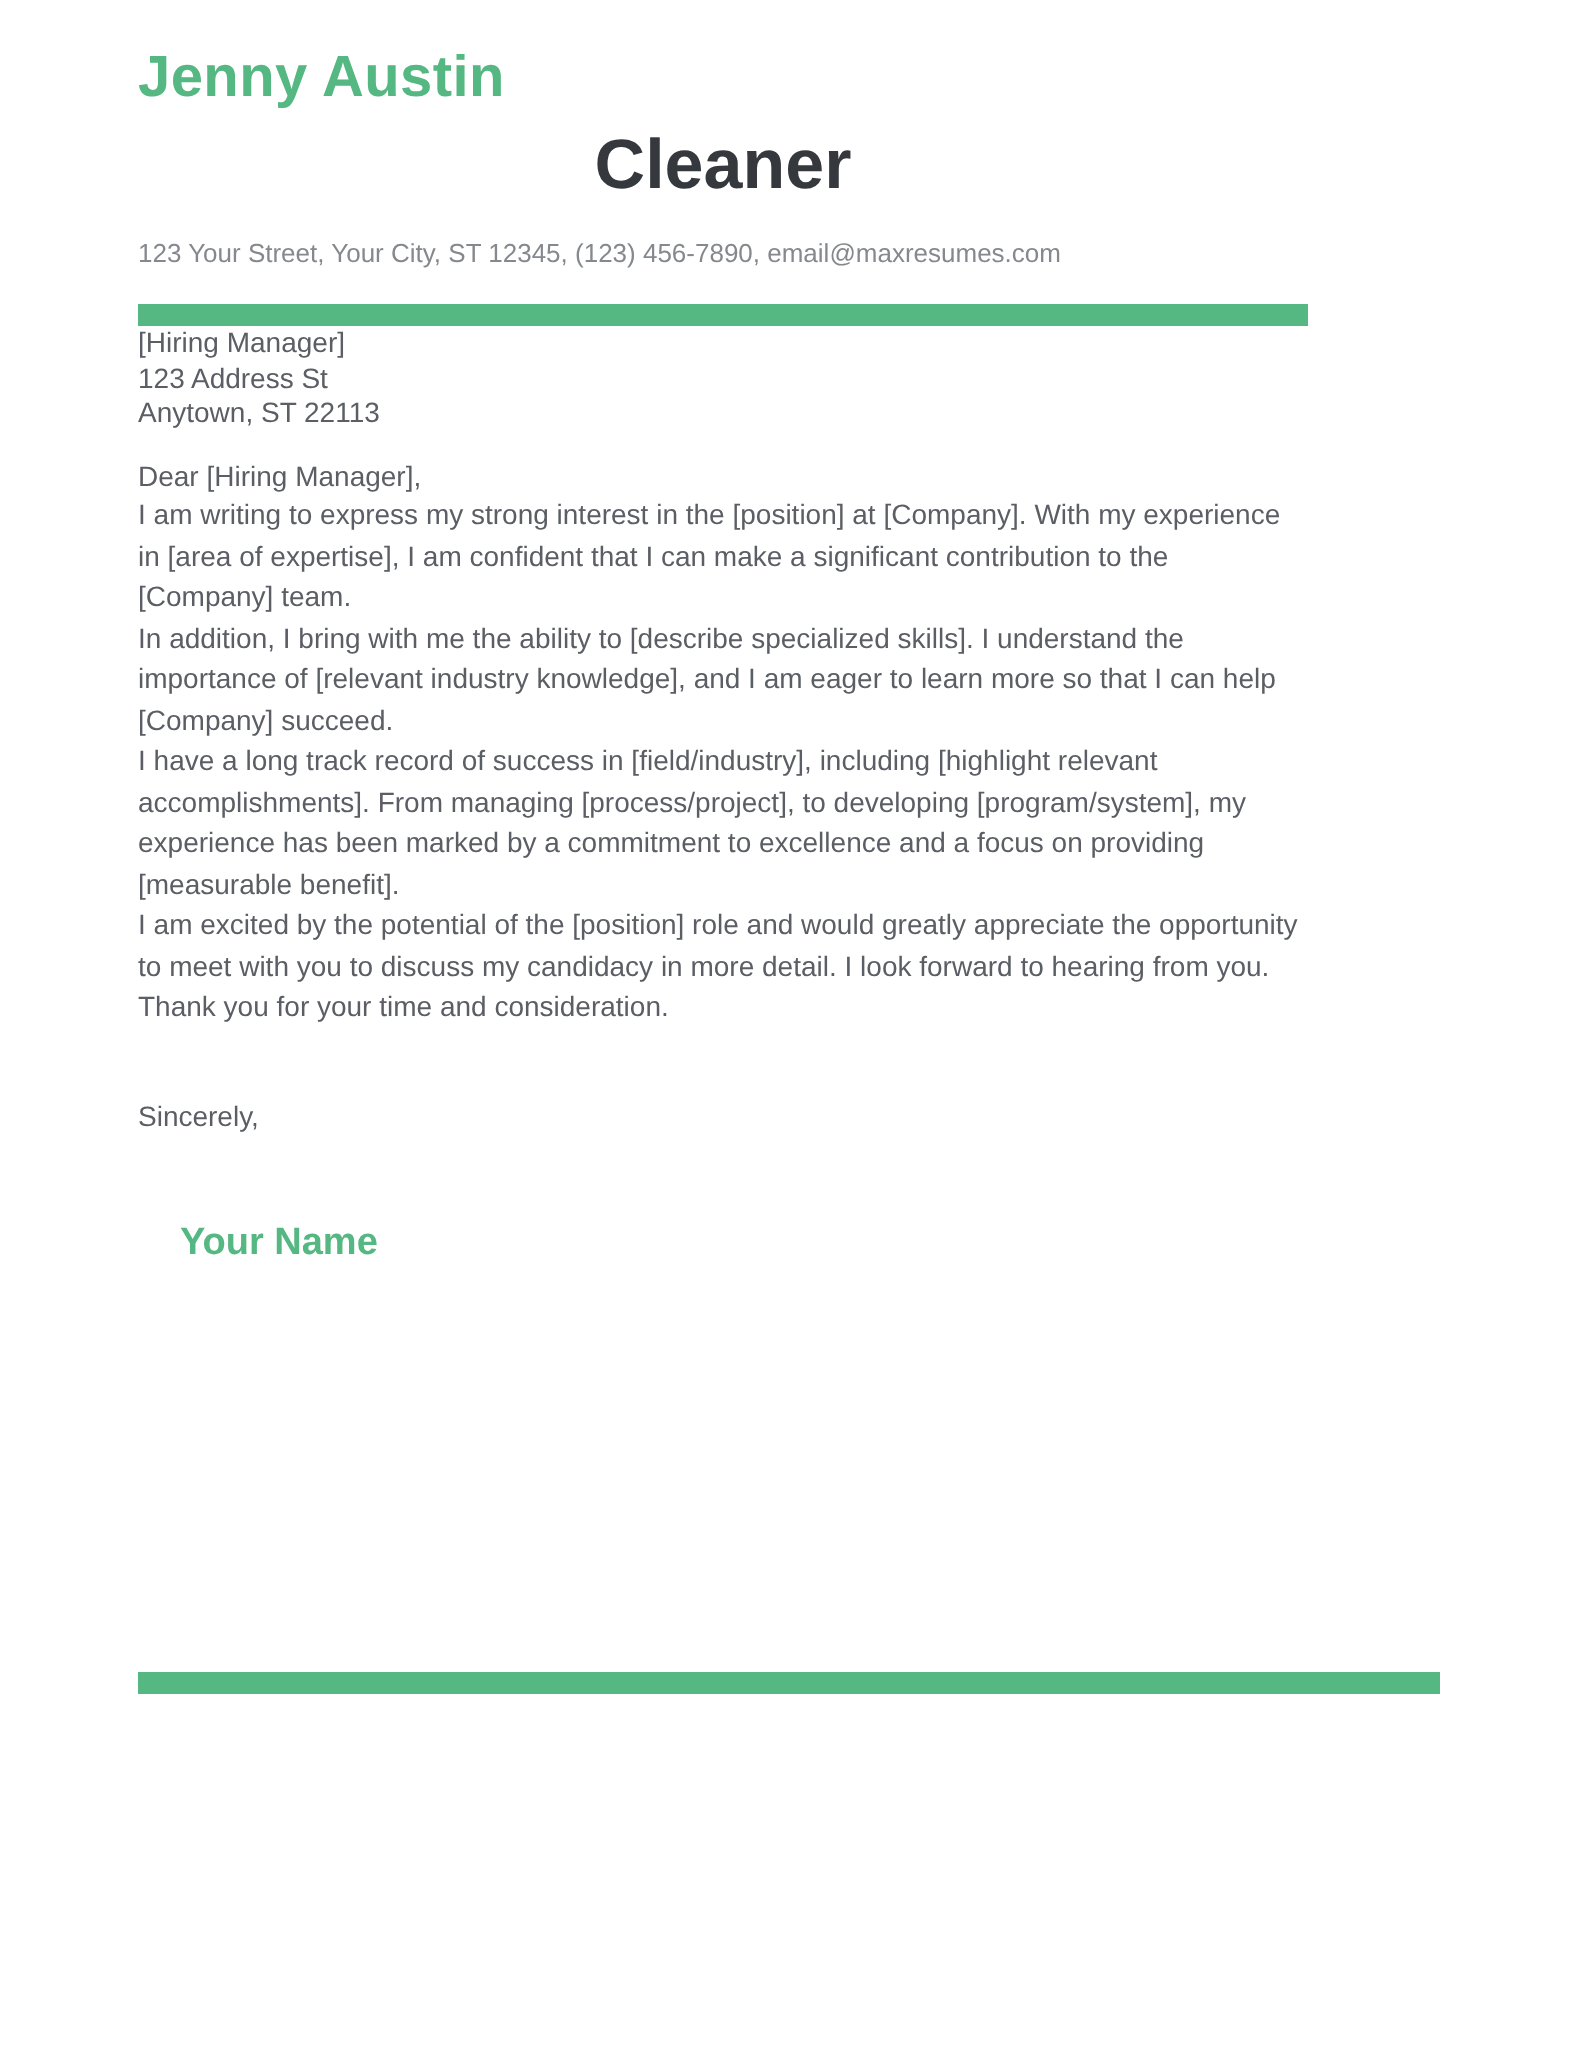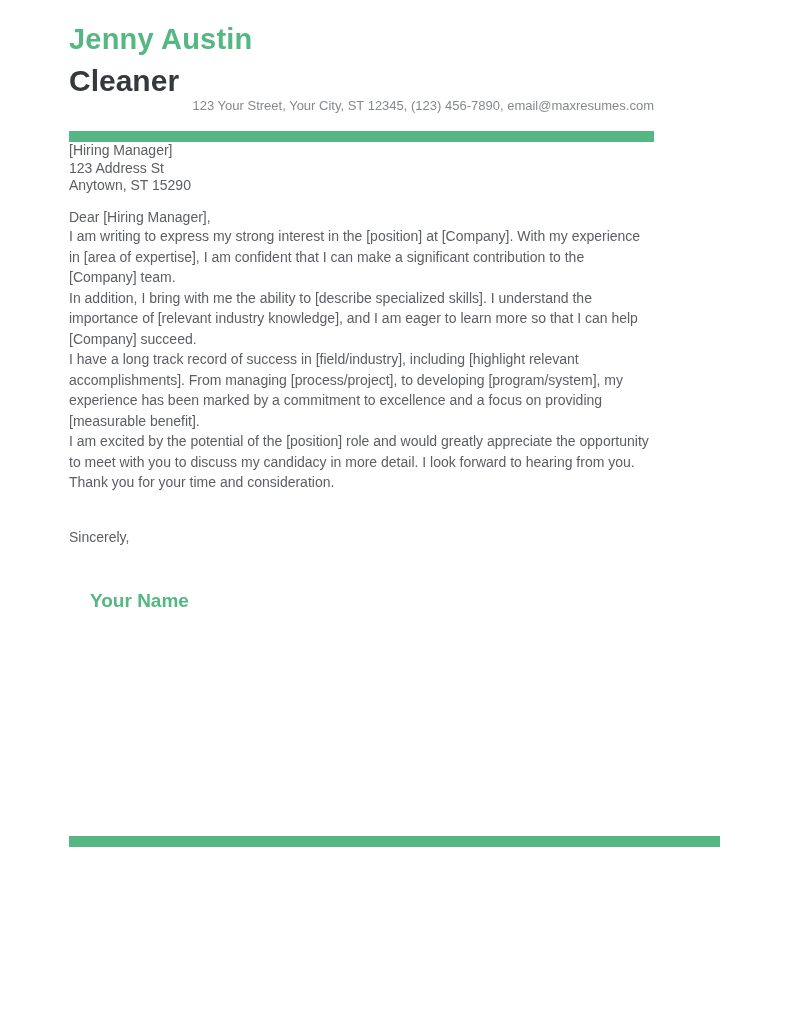--- a/index.html
+++ b/index.html
@@ -25,31 +25,31 @@
   .applicant-name{
     margin-top:24px;
     font-size:29px;
     font-weight:bold;
     letter-spacing:.2px;
     line-height:1.05;
     color:var(--accent);
   }
   .job-title{
     margin-top:11px;
-    font-size:30px;
+    font-size:35px;
     font-weight:bold;
     line-height:1.05;
     color:var(--heading);
+    text-align:center;
   }
   .contact-line{
-    margin-top:2px;
+    margin-top:18px;
     font-size:13px;
     line-height:1.1;
     color:var(--muted);
-    text-align:right;
   }
   .bar{
     height:11px;
     background:var(--accent);
   }
   .bar.top{
     margin-top:18px;
   }
   .bar.bottom{
     position:absolute;
@@ -99,21 +99,21 @@
     <h2 class="job-title">Cleaner</h2>
     <p class="contact-line">123 Your Street, Your City, ST 12345, (123) 456-7890, email@maxresumes.com</p>
     <div class="bar top"></div>
   </header>
 
   <main class="letter">
 
     <div class="recipient">
       <p>[Hiring Manager]</p>
       <p>123 Address St</p>
-      <p>Anytown, ST 15290</p>
+      <p>Anytown, ST 22113</p>
     </div>
 
     <p class="salutation">Dear [Hiring Manager],</p>
 
     <p class="para">I am writing to express my strong interest in the [position] at [Company]. With my experience in [area of expertise], I am confident that I can make a significant contribution to the [Company] team.</p>
     <p class="para">In addition, I bring with me the ability to [describe specialized skills]. I understand the importance of [relevant industry knowledge], and I am eager to learn more so that I can help [Company] succeed.</p>
     <p class="para">I have a long track record of success in [field/industry], including [highlight relevant accomplishments]. From managing [process/project], to developing [program/system], my experience has been marked by a commitment to excellence and a focus on providing [measurable benefit].</p>
     <p class="para">I am excited by the potential of the [position] role and would greatly appreciate the opportunity to meet with you to discuss my candidacy in more detail. I look forward to hearing from you.</p>
     <p class="para">Thank you for your time and consideration.</p>
 

